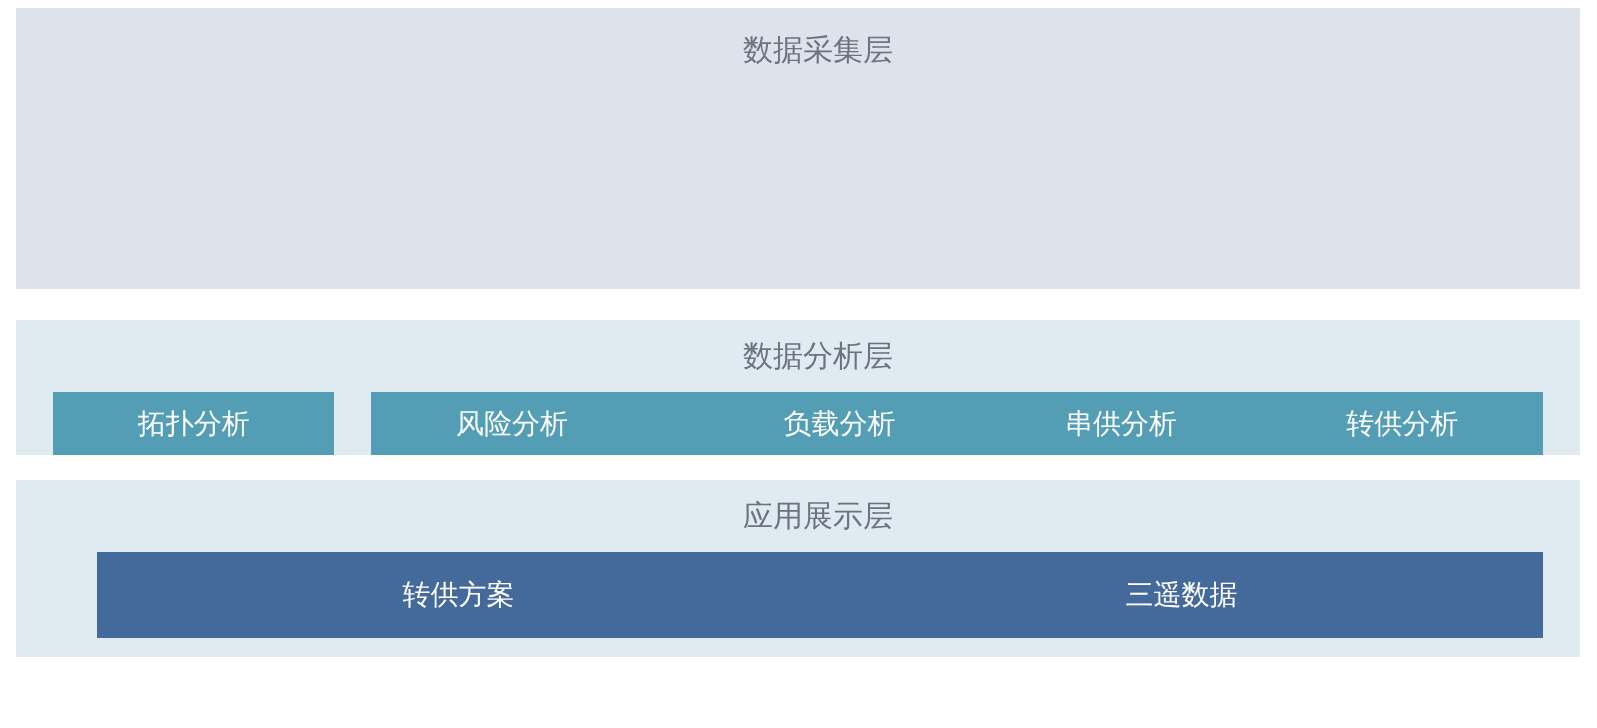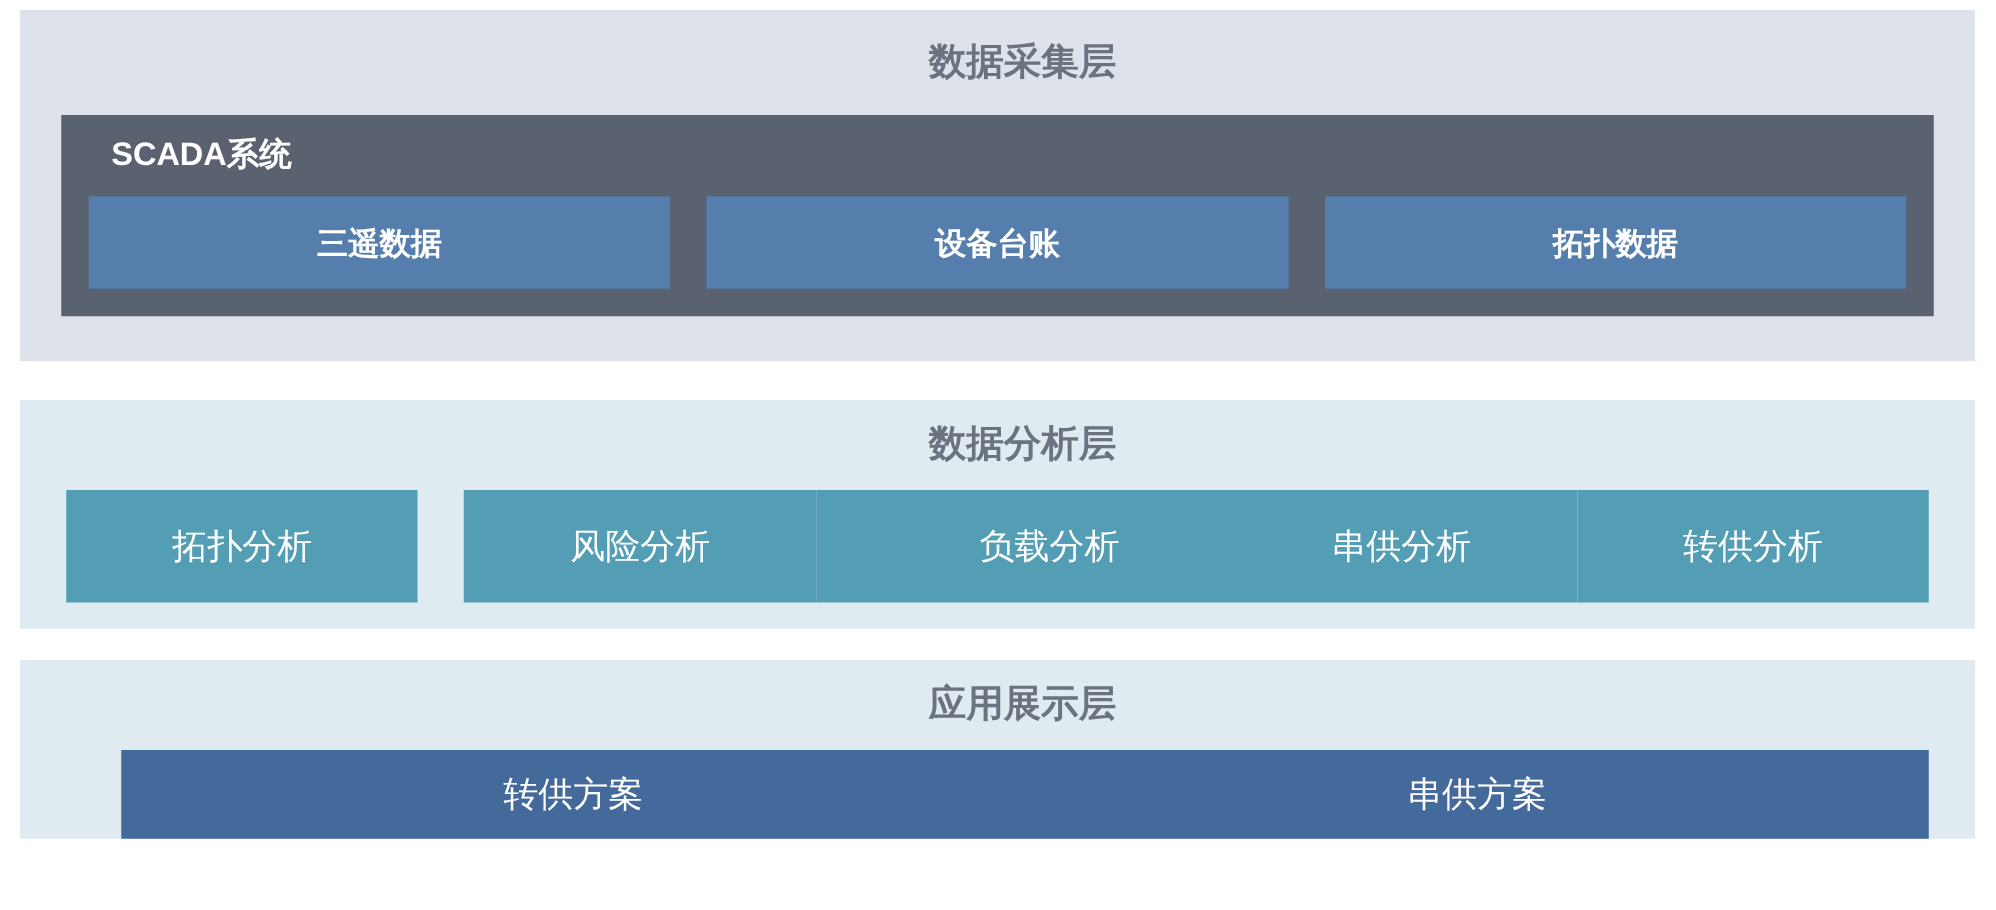--- a/index.html
+++ b/index.html
@@ -15,21 +15,21 @@
 
   .layer {
     margin-left: 16px;
     margin-right: 17px;
     display: flex;
     flex-direction: column;
   }
   .layer-title {
     text-align: center;
     font-size: 30px;
-    font-weight: bold;
+    font-weight: normal;
     line-height: 44px;
     height: 44px;
     flex: 0 0 44px;
     margin-left: 40px;
   }
 
   
   .layer-collection {
     margin-top: 8px;
     height: 281px;
@@ -60,41 +60,41 @@
     display: flex;
     align-items: center;
     justify-content: center;
     font-size: 25px;
     font-weight: bold;
   }
 
   
   .layer-analysis {
     margin-top: 31px;
-    height: 183px;
+    height: 135px;
     padding-top: 14px;
   }
   .analysis-items {
     display: flex;
     margin: 14px 37px 0;
     height: 90px;
   }
   .analysis-item {
     flex: 1;
     display: flex;
     align-items: center;
     justify-content: center;
     font-size: 28px;
     font-weight: normal;
   }
 
   
   .layer-application {
     margin-top: 25px;
-    height: 143px;
+    height: 177px;
     padding-top: 14px;
   }
   .plan-items {
     display: flex;
     margin: 14px 37px 0;
     height: 86px;
     padding-left: 44px;
   }
   .plan-item {
     flex: 1;
@@ -105,42 +105,34 @@
     font-weight: normal;
   }
 </style>
 </head>
 <body style="background: rgb(255, 255, 255);">
 
 <div class="diagram">
 
   <div class="layer layer-collection" style="background-color: rgb(222, 226, 235);">
     <div class="layer-title" style="color: rgb(107, 114, 128);">数据采集层</div>
-    <div class="scada-panel" style="background-color: rgb(90, 98, 112);">
-      <div class="scada-label" style="color: rgb(255, 255, 255);">SCADA系统</div>
-      <div class="scada-items">
-        <div class="scada-item" style="background-color: rgb(86, 126, 173); color: rgb(255, 255, 255);">三遥数据</div>
-        <div class="scada-item" style="background-color: rgb(86, 126, 173); color: rgb(255, 255, 255);">设备台账</div>
-        <div class="scada-item" style="background-color: rgb(86, 126, 173); color: rgb(255, 255, 255);">拓扑数据</div>
-      </div>
-    </div>
   </div>
 
   <div class="layer layer-analysis" style="background-color: rgb(223, 234, 241);">
     <div class="layer-title" style="color: rgb(107, 114, 128);">数据分析层</div>
     <div class="analysis-items">
       <div class="analysis-item" style="background-color: rgb(84, 158, 181); color: rgb(255, 255, 255);">拓扑分析</div>
       <div class="analysis-item" style="background-color: rgb(84, 158, 181); color: rgb(255, 255, 255); margin-left: 37px;">风险分析</div>
       <div class="analysis-item" style="background-color: rgb(84, 158, 181); color: rgb(255, 255, 255); padding-left: 46px;">负载分析</div>
       <div class="analysis-item" style="background-color: rgb(84, 158, 181); color: rgb(255, 255, 255);">串供分析</div>
       <div class="analysis-item" style="background-color: rgb(84, 158, 181); color: rgb(255, 255, 255);">转供分析</div>
     </div>
   </div>
 
   <div class="layer layer-application" style="background-color: rgb(223, 234, 241);">
     <div class="layer-title" style="color: rgb(107, 114, 128);">应用展示层</div>
     <div class="plan-items">
       <div class="plan-item" style="background-color: rgb(68, 105, 155); color: rgb(255, 255, 255);">转供方案</div>
-      <div class="plan-item" style="background-color: rgb(68, 105, 155); color: rgb(255, 255, 255);">串供方案</div>
+      <div class="plan-item" style="background-color: rgb(68, 105, 155); color: rgb(255, 255, 255);">三遥数据</div>
     </div>
   </div>
 
 </div>
 
 </body></html>

